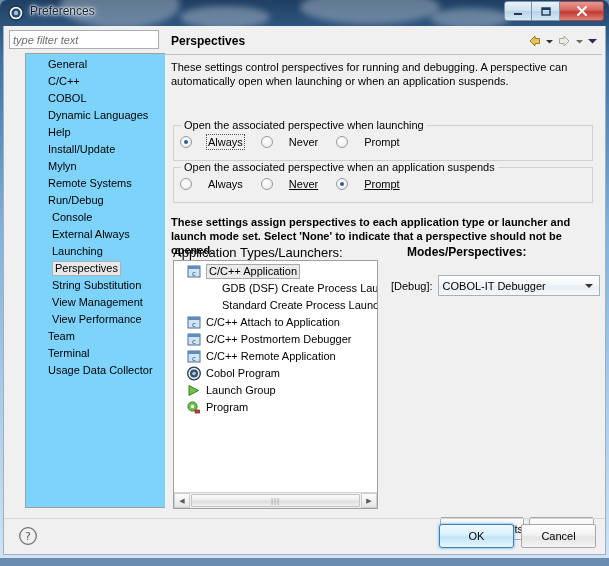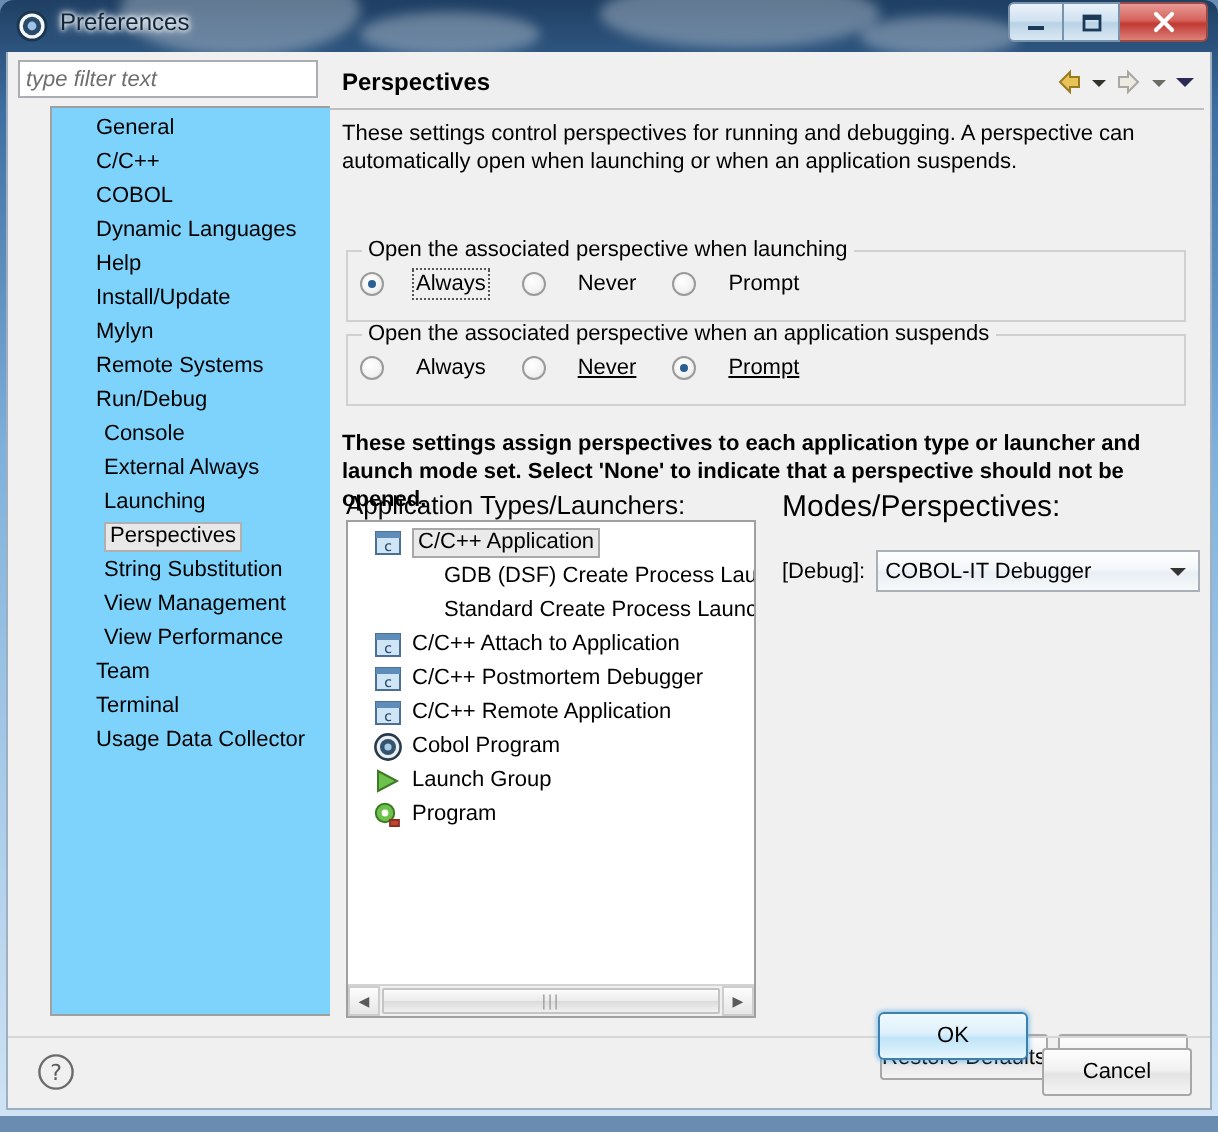--- a/index.html
+++ b/index.html
@@ -186,22 +186,22 @@
   #desc-mid {
     position: absolute; left: 6px; top: 185px;
     width: 424px;
     font-size: 11px; color: #000; line-height: 14px; font-weight: bold;
   }
   #lbl-apptypes {
     position: absolute; left: 8px; top: 215px;
     font-size: 13px; color: #000;
   }
   #lbl-modes {
-    position: absolute; left: 226px; top: 215px;
-    font-size: 15px; color: #000;
+    position: absolute; left: 242px; top: 215px;
+    font-size: 12px; color: #000; font-weight: bold;
   }
 
   
   #applist {
     position: absolute; left: 8px; top: 230px;
     width: 205px; height: 249px;
     background: #ffffff;
     border: 1px solid #a0a0a0;
     overflow: hidden;
   }
@@ -279,21 +279,21 @@
   }
   #btn-restore { position: absolute; left: 275px; top: 487px; width: 84px; }
   #btn-apply   { position: absolute; left: 364px; top: 487px; width: 65px; }
 
   #footsep {
     position: absolute; left: 0; top: 492px;
     width: 601px; height: 1px; background: #d6d6d6;
   }
   #help-icon { position: absolute; left: 14px; top: 500px; width: 20px; height: 20px; }
   #btn-ok {
-    position: absolute; left: 435px; top: 480px; width: 75px; height: 24px;
+    position: absolute; left: 435px; top: 498px; width: 75px; height: 24px;
     border: 1px solid #3c7fb1;
     border-radius: 3px;
     background: linear-gradient(180deg,#f0faff 0%, #dcf0fb 45%, #bfe4f8 55%, #e7f6fd 100%);
     box-shadow: 0 0 2px 1px rgba(90,175,235,0.55);
   }
   #btn-cancel {
     position: absolute; left: 517px; top: 498px; width: 75px; height: 24px;
   }
 </style>
 </head>

